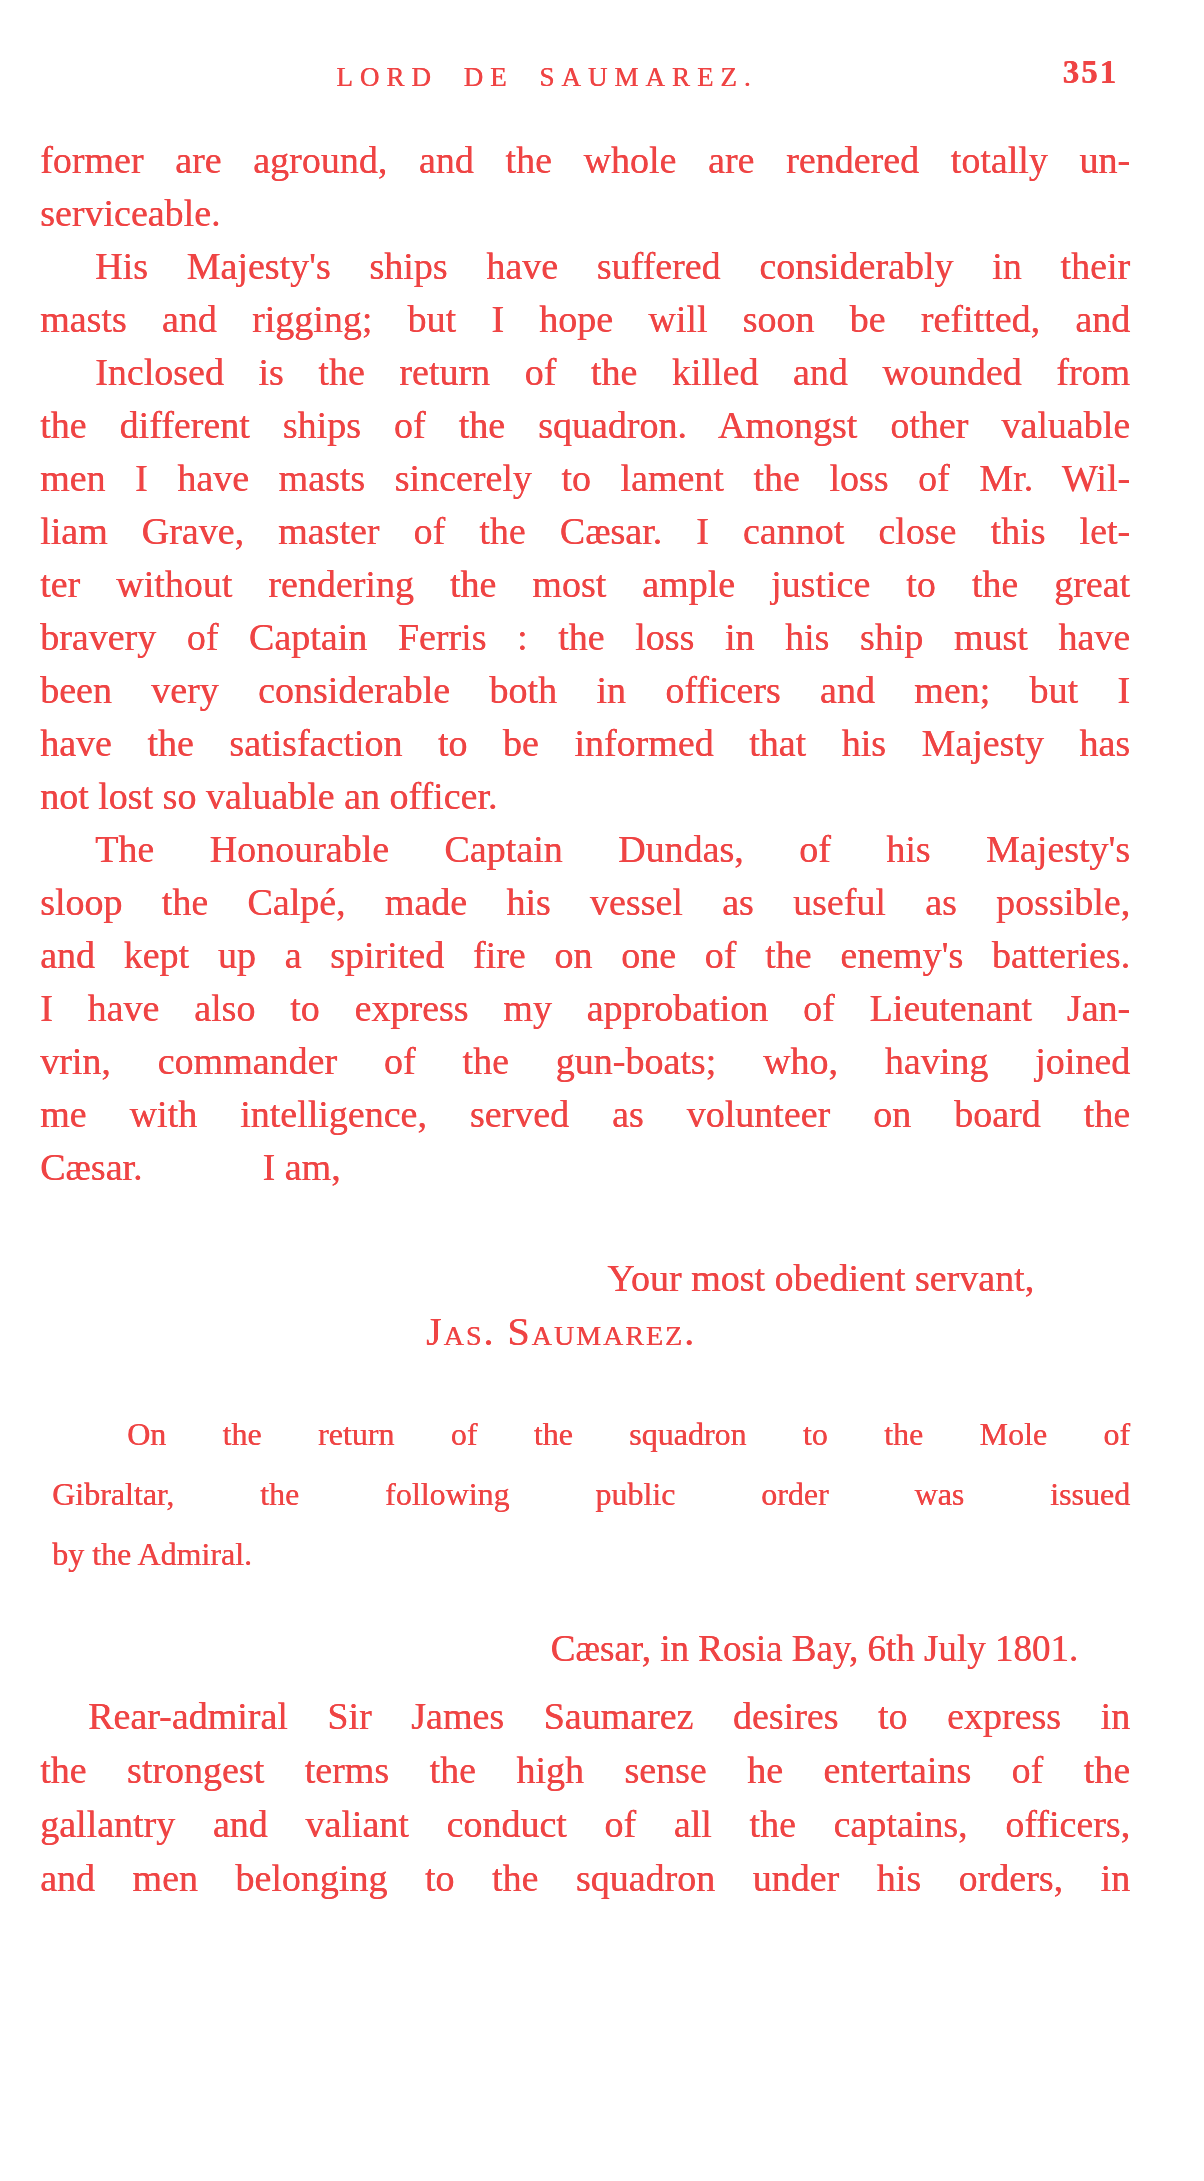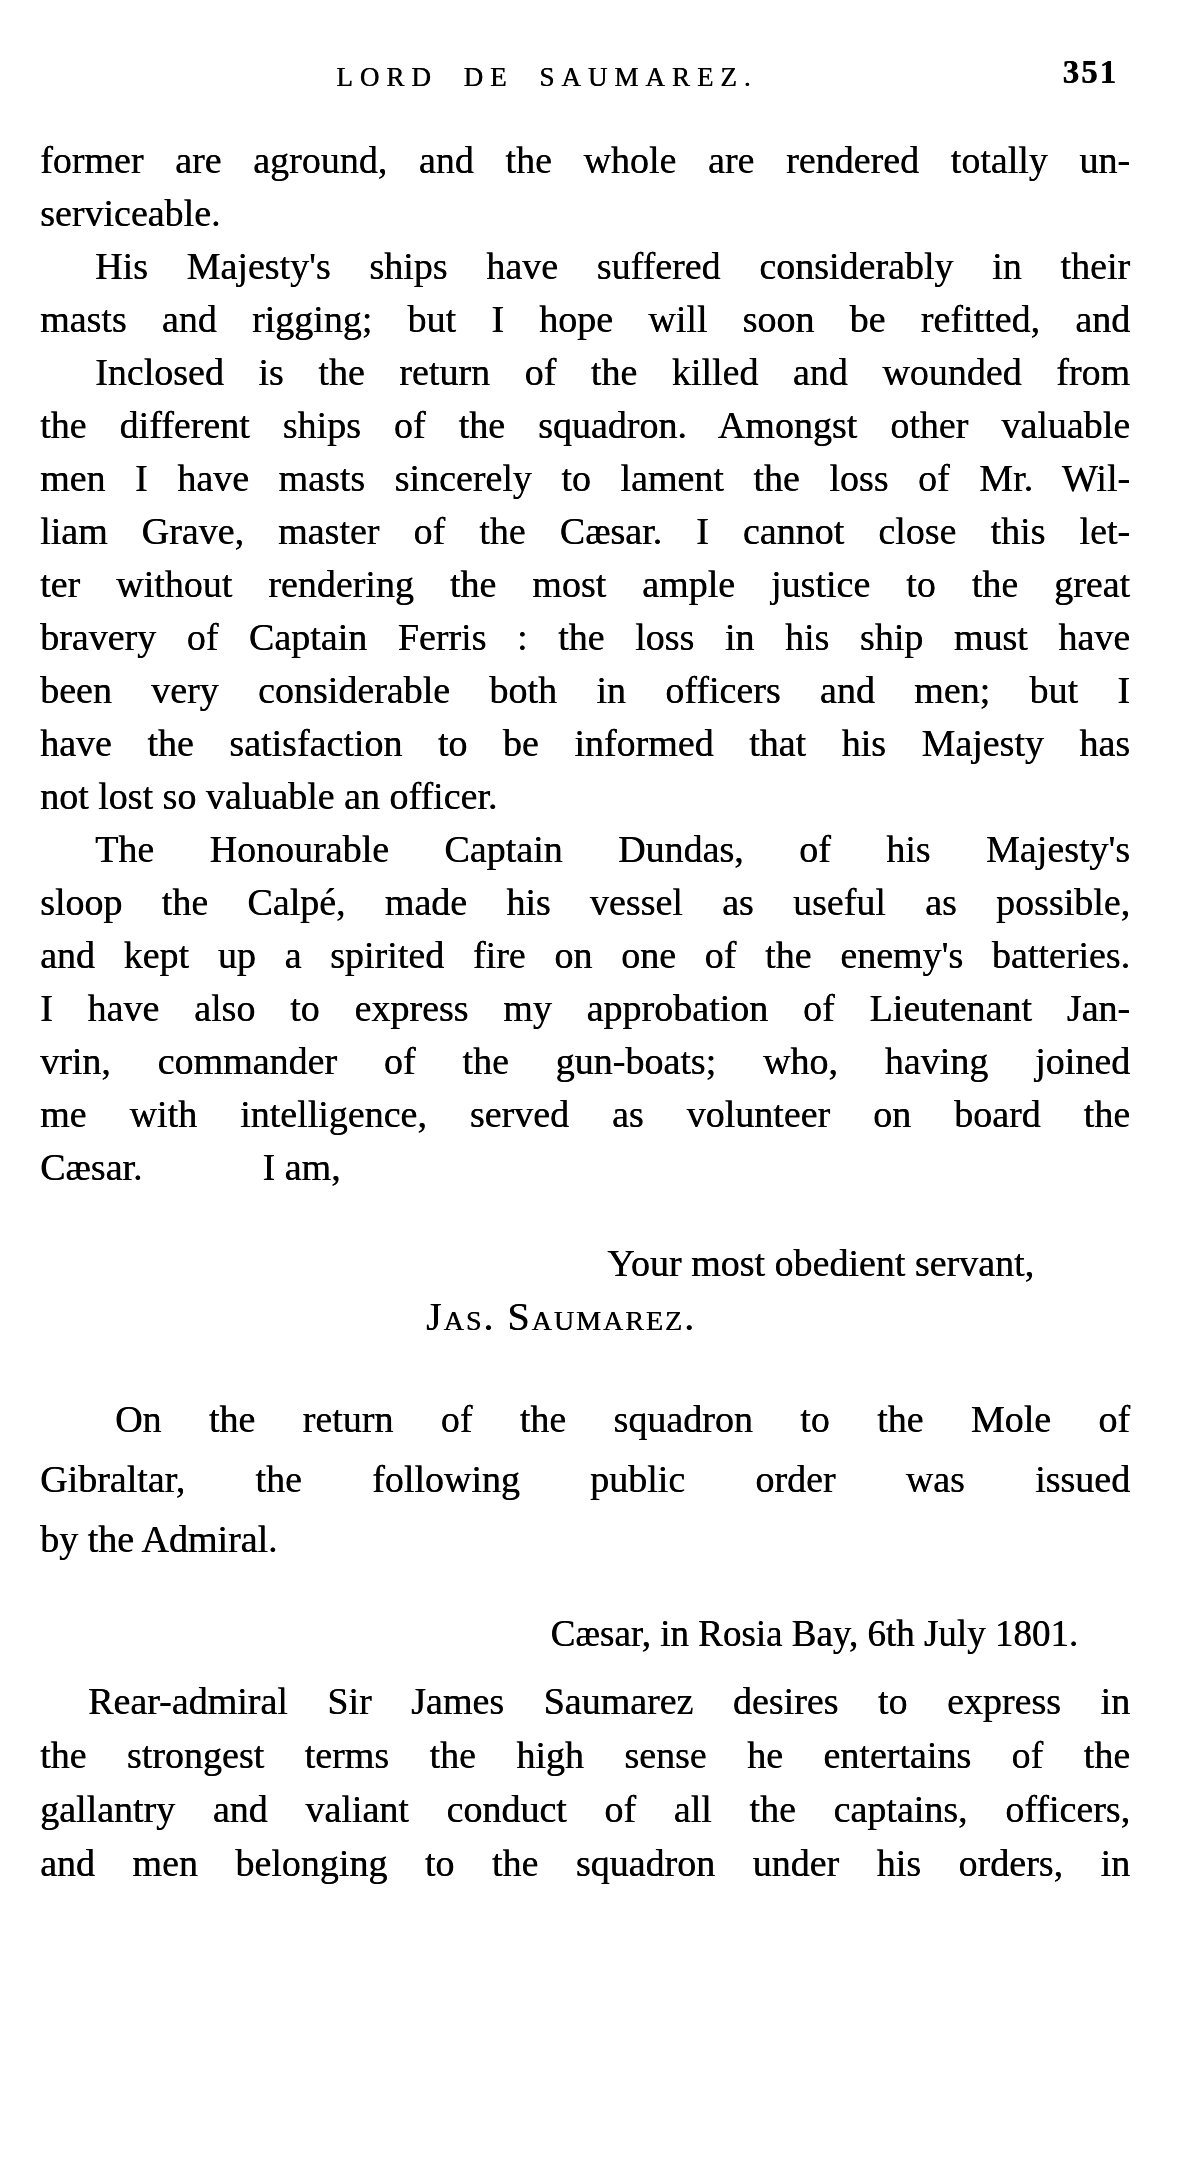--- a/index.html
+++ b/index.html
@@ -1,21 +1,21 @@
 <!DOCTYPE html>
 <html><head>
 <meta charset="utf-8">
 <style>
   html, body { margin: 0; padding: 0; background: #ffffff; }
   .page {
     position: relative;
     width: 1204px;
     height: 2181px;
     background: #ffffff;
-    color: #000000;
+    color: #ef4444;
     font-family: "Liberation Serif", "DejaVu Serif", serif;
     overflow: hidden;
     text-shadow: 0.4px 0 0 currentColor;
   }
   .page-header {
     position: relative;
     padding: 62px 84px 0 40px;
     height: 40px;
   }
   .running-title {
@@ -36,31 +36,31 @@
     font-weight: 700;
     letter-spacing: 2px;
   }
   .content { padding: 32px 74px 0 40px; }
   .letter { font-size: 38px; line-height: 53px; font-family: Liberation Serif, serif; }
   .jline { text-align: justify; text-align-last: justify; }
   .jline.lastline { text-align-last: left; }
   .para.indent-first > .jline:first-child { text-indent: 55px; }
   .closing-line { line-height: 53px; }
   .iam { margin-left: 120px; }
-  .signoff-block { margin-top: 43px; font-size: 38px; line-height: 53px; }
+  .signoff-block { margin-top: 58px; font-size: 38px; line-height: 53px; }
   .signoff { text-align: right; padding-right: 96px; }
   .signature {
     text-align: center;
     padding-right: 48px;
     font-variant: small-caps;
     font-size: 40px;
     letter-spacing: 2px;
   }
   .addressee { text-align: left; }
-  .narrative { margin-top: 46px; font-size: 38px; line-height: 60px; }
+  .narrative { margin-top: 46px; font-size: 32px; line-height: 60px; margin-left: 12px; }
   .narrative > .jline:first-child { text-indent: 75px; }
   .dateline {
     margin-top: 38px;
     font-size: 37px;
     line-height: 53px;
     text-align: right;
     padding-right: 52px;
   }
   .order-para { margin-top: 14px; font-size: 38px; line-height: 54px; }
   .order-para > .jline:first-child { text-indent: 48px; }

